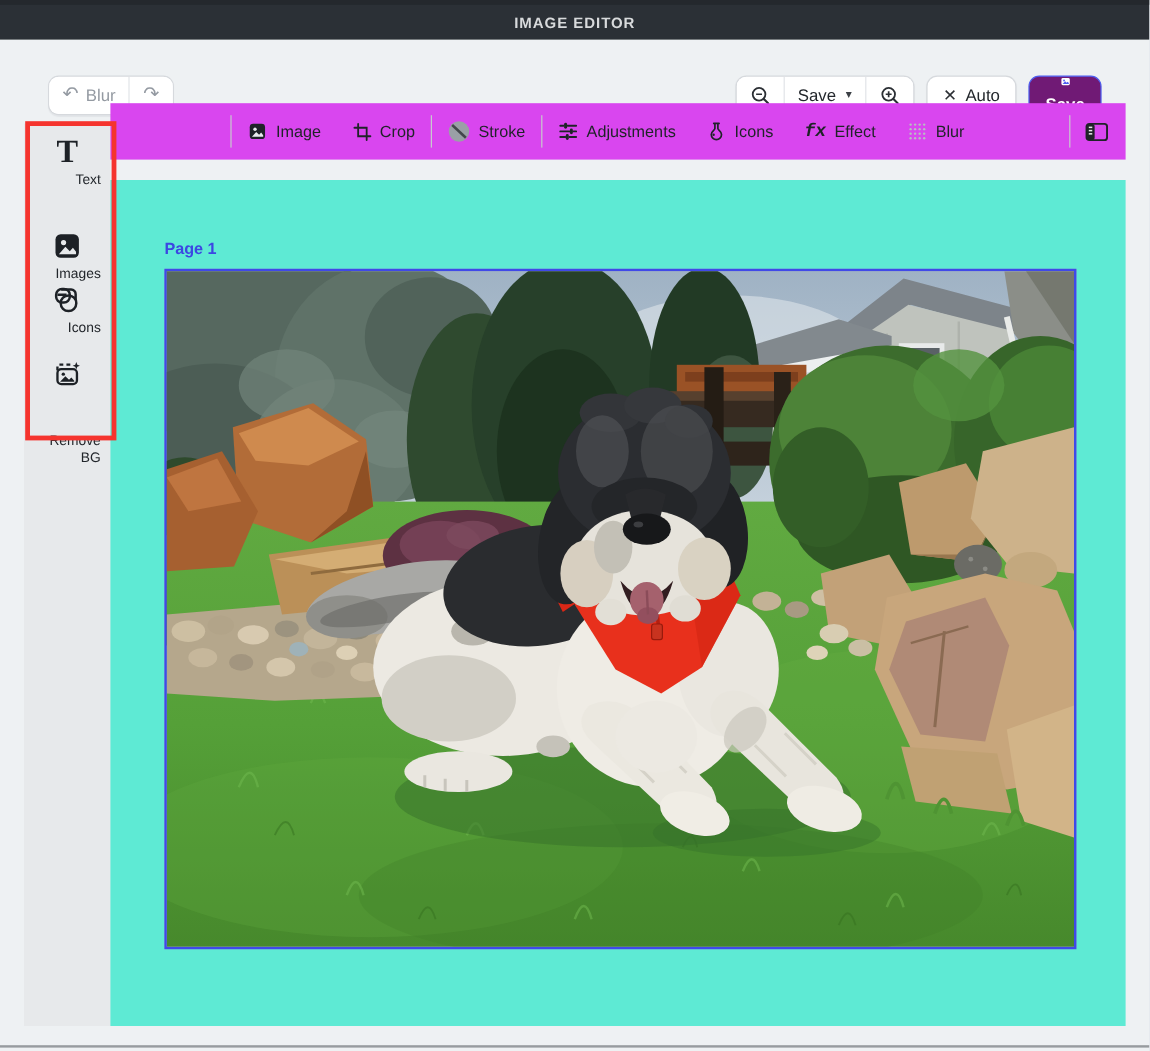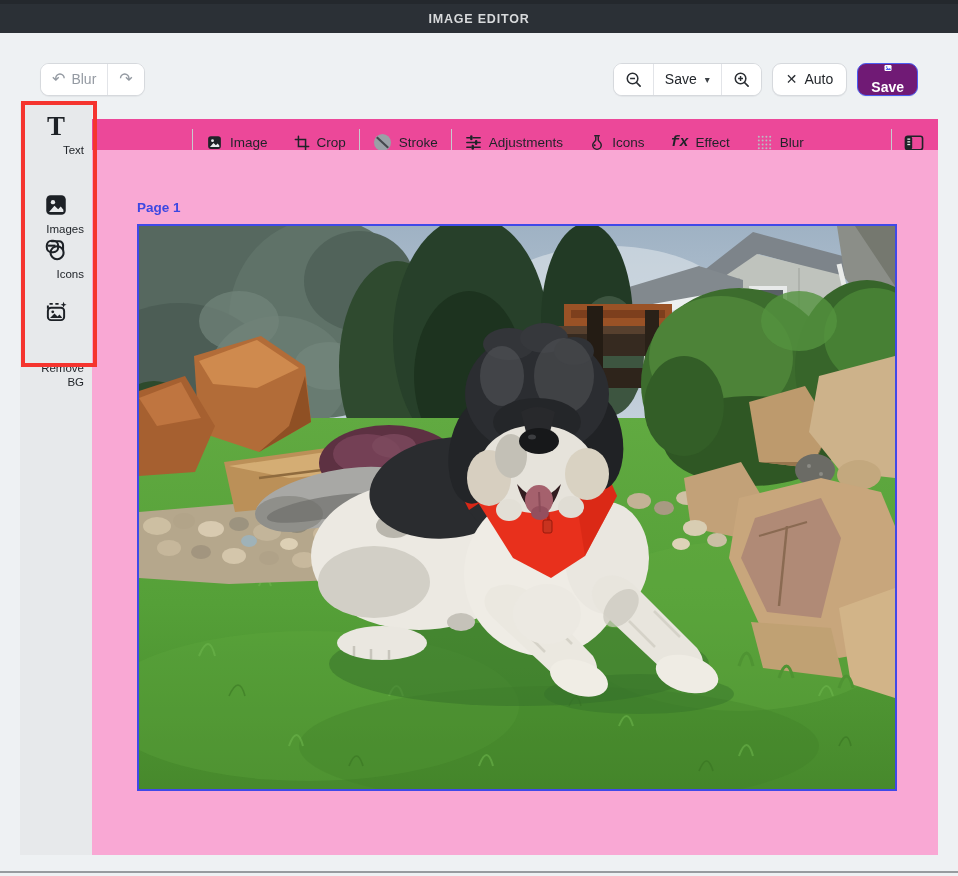--- a/index.html
+++ b/index.html
@@ -29,30 +29,30 @@
   .btn.save{background:#701a75;border-color:#4c5cf2;color:#fff;font-weight:700;flex-direction:column;}
   .xmark{font-size:14px;color:#2b2f34;}
 
   
   .sidebar{position:absolute;left:20px;top:103px;width:72px;height:752px;background:#e7e9eb;}
   .side-item{position:absolute;left:0;width:72px;display:flex;flex-direction:column;
     align-items:center;gap:4px;cursor:pointer;}
   .side-item .lbl{font-size:11.5px;color:#22262b;text-align:right;line-height:1.25;width:56px;}
   .t-glyph{font-family:"Liberation Serif",serif;font-size:27px;font-weight:600;color:#1d2126;line-height:26px;}
 
-  .format-bar{position:absolute;left:92px;top:119px;width:846px;height:47px;background:#ec4899;
+  .format-bar{position:absolute;left:92px;top:86px;width:846px;height:47px;background:#d946ef;
     display:flex;align-items:center;}
   .fmt-sep{width:1px;height:27px;background:#c7cace;flex:0 0 auto;}
   .fmt-item{display:flex;align-items:center;gap:7px;padding:0 13px;font-size:13.5px;
     color:#1f2328;cursor:pointer;white-space:nowrap;}
   .fmt-spacer{flex:1 1 auto;}
   .fx{font-style:italic;font-weight:700;font-family:Liberation Mono, monospace;font-size:15px;color:#1f2328;}
   .panel-btn{padding:0 14px 0 12px;cursor:pointer;display:flex;align-items:center;}
 
-  .canvas-area{position:absolute;left:92px;top:150px;width:846px;height:705px;background:#f9a8d4;}
+  .canvas-area{position:absolute;left:92px;top:150px;width:846px;height:705px;background:#5eead4;}
   .page-label{position:absolute;left:45px;top:50px;font-size:13.5px;font-weight:700;color:#3c47e2;cursor:pointer;}
   .image-frame{position:absolute;left:45px;top:74px;width:760px;height:567px;
     border:2px solid #4049e8;background:#9db0c2;cursor:pointer;}
   .image-frame svg{display:block;width:100%;height:100%;}
 
   
   .annotation{position:absolute;left:21px;top:101px;width:76px;height:266px;
     border:4px solid #f5342e;pointer-events:none;z-index:20;}
 
   .bottom-edge{position:absolute;left:0;top:871px;width:958px;height:2px;background:#979b9f;}

